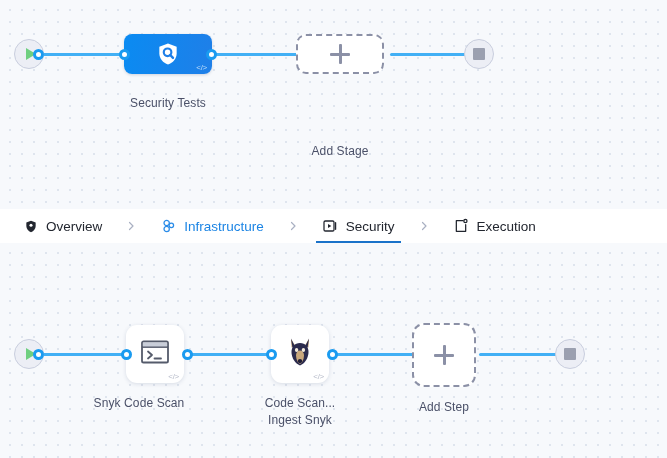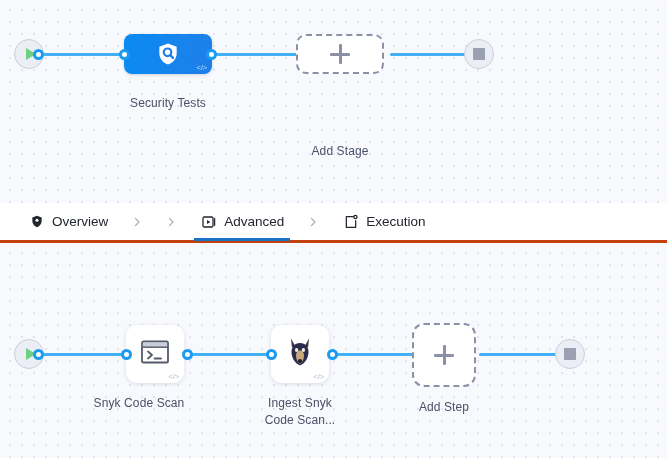--- a/index.html
+++ b/index.html
@@ -97,26 +97,26 @@
     position: absolute;
     text-align: center;
     font-size: 12px;
     line-height: 17px;
     color: #4a5068;
     letter-spacing: .1px;
   }
 
   
   #tabbar {
-    position: absolute; top: 203px; left: 0;
+    position: absolute; top: 209px; left: 0;
     width: 667px; height: 40px;
     background: #ffffff;
-    border-bottom: 3px solid #c2410c;
+    border-bottom: 6px solid #c2410c;
     display: flex; align-items: stretch;
-    padding-left: 16px;
+    padding-left: 10px;
   }
   .tab {
     display: flex; align-items: center; gap: 7px;
     padding: 0 12px;
     font-size: 13.5px;
     color: #22262f;
     cursor: pointer;
     position: relative;
     white-space: nowrap;
   }
@@ -184,36 +184,46 @@
       </span>
       <span>Overview</span>
     </div>
 
     <span class="tab-sep">
       <svg width="12" height="14" viewBox="0 0 24 24" fill="none" stroke="#a9b0c2" stroke-width="2.4" stroke-linecap="round" stroke-linejoin="round">
         <polyline points="9,5 16,12 9,19"></polyline>
       </svg>
     </span>
 
+    <div class="tab is-link">
+      <span class="tab-icon">
+        <svg width="16" height="16" viewBox="0 0 24 24" fill="none" stroke="#2b8ce8" stroke-width="1.9">
+          <circle cx="8.5" cy="7.5" r="4"></circle>
+          <circle cx="15.5" cy="11" r="3.4"></circle>
+          <circle cx="8.5" cy="16.5" r="4"></circle>
+        </svg>
+      </span>
+      <span>Infrastructure</span>
+    </div>
 
     <span class="tab-sep">
       <svg width="12" height="14" viewBox="0 0 24 24" fill="none" stroke="#a9b0c2" stroke-width="2.4" stroke-linecap="round" stroke-linejoin="round">
         <polyline points="9,5 16,12 9,19"></polyline>
       </svg>
     </span>
 
     <div class="tab is-active">
       <span class="tab-icon">
         <svg width="16" height="16" viewBox="0 0 24 24">
           <rect x="3" y="4.5" width="15" height="15" rx="2" fill="none" stroke="#22262f" stroke-width="1.9"></rect>
           <path d="M9 9 L14 12 L9 15 Z" fill="#22262f"></path>
           <line x1="20.4" y1="7" x2="20.4" y2="17" stroke="#22262f" stroke-width="1.9" stroke-linecap="round"></line>
         </svg>
       </span>
-      <span>Advanced</span>
+      <span>Security</span>
     </div>
 
     <span class="tab-sep">
       <svg width="12" height="14" viewBox="0 0 24 24" fill="none" stroke="#a9b0c2" stroke-width="2.4" stroke-linecap="round" stroke-linejoin="round">
         <polyline points="9,5 16,12 9,19"></polyline>
       </svg>
     </span>
 
     <div class="tab">
       <span class="tab-icon">
@@ -269,22 +279,22 @@
           <ellipse cx="17.4" cy="13" rx="1.7" ry="2.1" fill="#f2ead9"></ellipse>
           <path d="M14 22 C15.3 22 16.2 22.9 16.2 24 C16.2 25.3 15.2 26.2 14 26.2
                    C12.8 26.2 11.8 25.3 11.8 24 C11.8 22.9 12.7 22 14 22 Z" fill="#1f1f38"></path>
         </svg>
       </span>
       <span class="code-badge on-white">&lt;/&gt;</span>
     </div>
     <div class="port" style="left:266px; top:106px;"></div>
     <div class="port" style="left:327px; top:106px;"></div>
     <div class="node-label" style="left:238px; top:152px; width:124px;">
+      <div>Code Scan...</div>
       <div>Ingest Snyk</div>
-      <div>Code Scan...</div>
     </div>
 
     <div class="add-node step-shape" style="left:412px; top:80px;">
       <span class="plus"></span>
     </div>
     <div class="node-label" style="left:390px; top:156px; width:108px;">Add Step</div>
 
     <div class="port" style="left:557px; top:106px;"></div>
     <div class="terminal" style="left:555px; top:96px;">
       <div class="stop-sq"></div>

